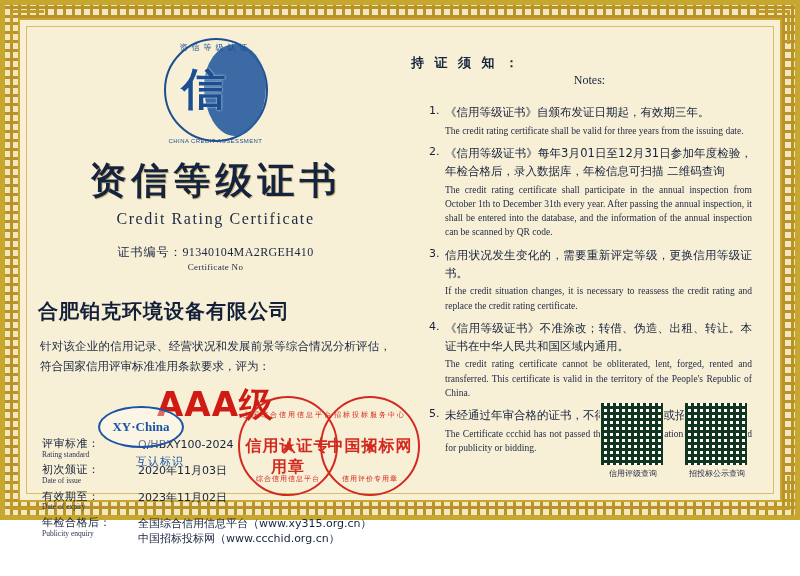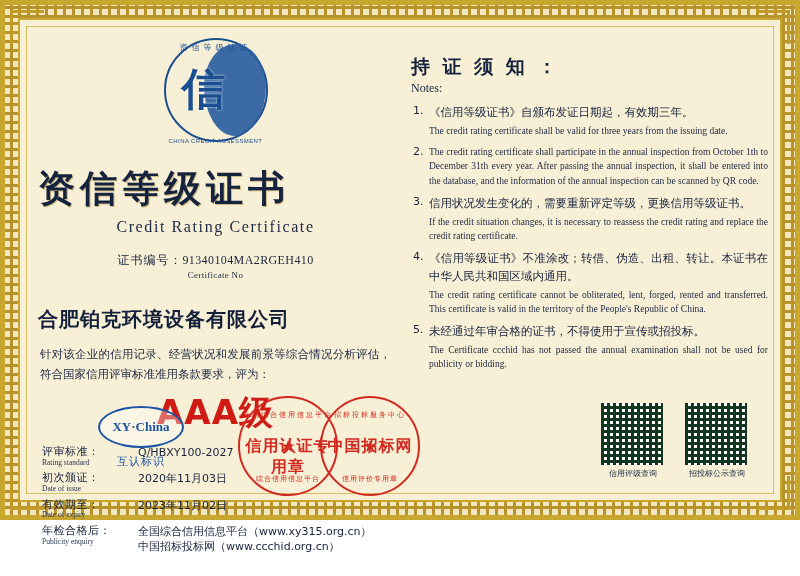--- a/index.html
+++ b/index.html
@@ -142,26 +142,27 @@
     text-align: center;
     font-size: 6px;
     color: #1c4f91;
     letter-spacing: .4px;
     font-family: "Liberation Sans", sans-serif;
     z-index: 3;
   }
 
   
   .title-cn {
+    text-align: center;
     font-size: 37px;
     font-weight: bold;
     color: #16233f;
     letter-spacing: 5px;
     font-family: Liberation Sans, sans-serif;
-    margin-top: 18px;
+    margin-top: 10px;
     text-shadow: 1px 1px 0 #cdbb83;
   }
   .title-en {
     text-align: center;
     font-size: 16px;
     color: #1d2a46;
     letter-spacing: 1.6px;
     margin-top: 4px;
     font-family: "Liberation Serif", serif;
   }
@@ -240,35 +241,36 @@
   .field .val {
     font-size: 11px;
     color: #16213c;
     font-family: "DejaVu Sans", sans-serif;
     line-height: 1.35;
   }
   .field .val .line2 { display: block; }
 
   
   .notes-title-cn {
-    font-size: 19px;
+    font-size: 13px;
     font-weight: bold;
     color: #16233f;
     letter-spacing: 3px;
     font-family: "DejaVu Sans", sans-serif;
   }
   .notes-title-en {
     font-size: 12px;
     color: #16233f;
     font-family: "Liberation Serif", serif;
     margin-top: 1px;
     margin-bottom: 8px;
+    text-align: center;
   }
   ol.notes {
-    margin: 0;
+    margin: 16px;
     padding-left: 18px;
     list-style: none;
     counter-reset: note;
   }
   ol.notes > li {
     counter-increment: note;
     position: relative;
     margin-bottom: 7px;
   }
   ol.notes > li:before {
@@ -319,20 +321,21 @@
     font-weight: bold;
     font-family: "Liberation Serif", serif;
     background: rgba(255,255,255,.35);
   }
   .xy-caption {
     margin-top: 6px;
     font-size: 11px;
     color: #1b53a5;
     font-family: "DejaVu Sans", sans-serif;
     letter-spacing: 1px;
+    text-align: right;
   }
   .stamp {
     position: absolute;
     width: 96px; height: 96px;
     border-radius: 50%;
     border: 2.5px solid #d22a20;
     color: #d22a20;
     top: -6px;
     margin-left: 48px;
   }
@@ -435,21 +438,21 @@
       <div class="desc">针对该企业的信用记录、经营状况和发展前景等综合情况分析评估，符合国家信用评审标准准用条款要求，评为：</div>
 
       <div class="grade">AAA级</div>
 
       <div class="fields">
         <div class="field">
           <div class="lbl">
             <span>评审标准：</span>
             <span class="en">Rating standard</span>
           </div>
-          <div class="val">Q/HBXY100-2027</div>
+          <div class="val">Q/HBXY100-2024</div>
         </div>
         <div class="field">
           <div class="lbl">
             <span>初次颁证：</span>
             <span class="en">Date of issue</span>
           </div>
           <div class="val">2020年11月03日</div>
         </div>
         <div class="field">
           <div class="lbl">
@@ -475,20 +478,21 @@
     <div class="right-col">
       <div class="notes-title-cn">持 证 须 知 ：</div>
       <div class="notes-title-en">Notes:</div>
 
       <ol class="notes">
         <li>
           <div class="note-cn">《信用等级证书》自颁布发证日期起，有效期三年。</div>
           <div class="note-en">The credit rating certificate shall be valid for three years from the issuing date.</div>
         </li>
         <li>
+          <div class="note-cn">《信用等级证书》每年3月01日至12月31日参加年度检验，年检合格后，录入数据库，年检信息可扫描 二维码查询</div>
           <div class="note-en">The credit rating certificate shall participate in the annual inspection from October 1th to December 31th every year. After passing the annual inspection, it shall be entered into the database, and the information of the annual inspection can be scanned by QR code.</div>
         </li>
         <li>
           <div class="note-cn">信用状况发生变化的，需要重新评定等级，更换信用等级证书。</div>
           <div class="note-en">If the credit situation changes, it is necessary to reassess the credit rating and replace the credit rating certificate.</div>
         </li>
         <li>
           <div class="note-cn">《信用等级证书》不准涂改；转借、伪造、出租、转让。本证书在中华人民共和国区域内通用。</div>
           <div class="note-en">The credit rating certificate cannot be obliterated, lent, forged, rented and transferred. This certificate is valid in the territory of the People's Republic of China.</div>
         </li>

